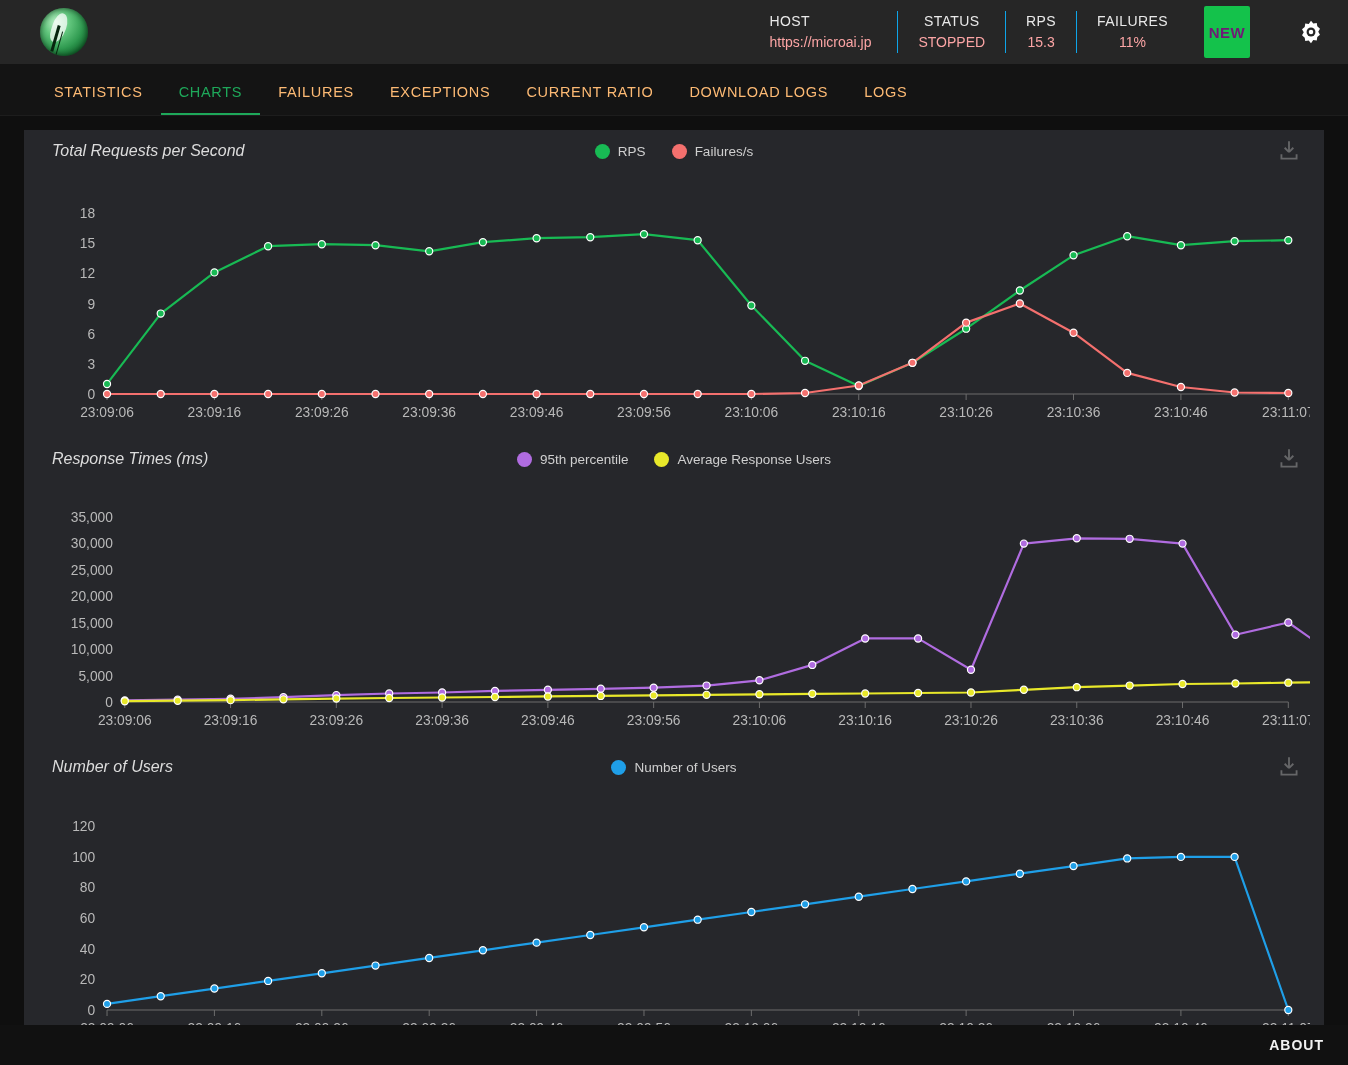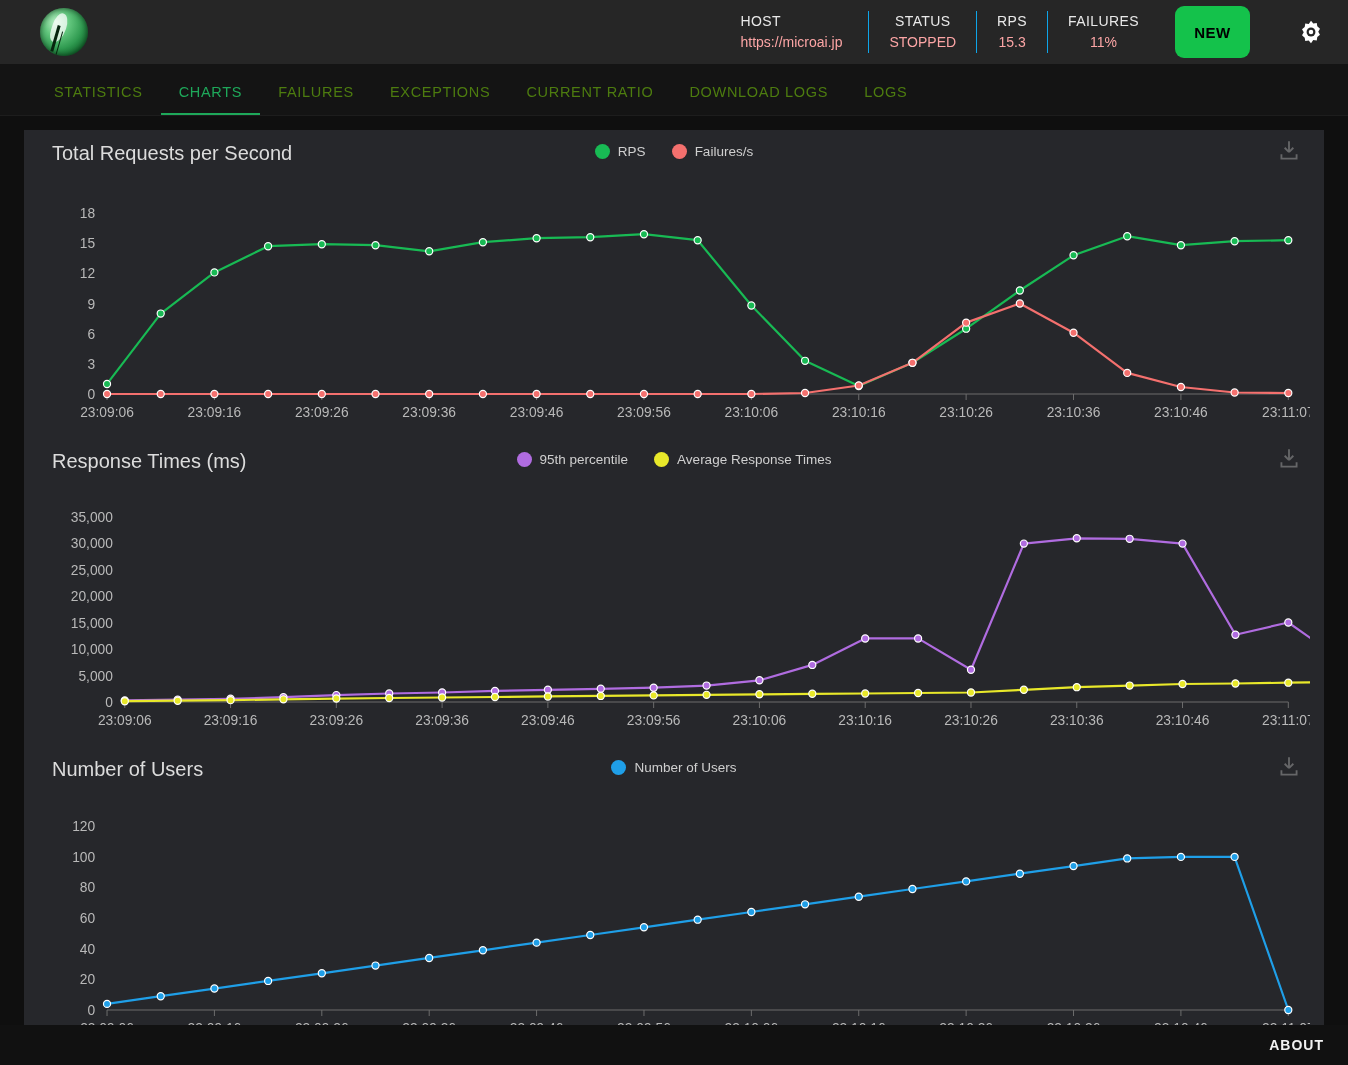--- a/index.html
+++ b/index.html
@@ -39,51 +39,51 @@
   .stat {
     padding: 0 20px; text-align: center;
     border-left: 1px solid #0ea5e9;
     line-height: 1.5;
   }
   .stat:first-child { border-left: none; }
   .stat .k { font-size: 14px; color: #e9e9e9; letter-spacing: .4px; }
   .stat .v { font-size: 14px; color: #fca5a5; }
   .stat.host { text-align: left; padding-right: 26px; }
   .new-btn {
-    margin-left: 16px; background: #14c24b; color: #000000;
-    border: none; border-radius: 9px;
-    width: 75px; height: 52px;
+    margin-left: 16px; background: #14c24b; color: #701a75;
+    border: none; border-radius: 2px;
+    width: 46px; height: 52px;
     font-size: 15px; font-weight: bold; letter-spacing: .5px;
     cursor: pointer; font-family: inherit;
   }
   .gear-btn {
     margin-left: 48px; background: none; border: none;
     cursor: pointer; display: flex; align-items: center;
   }
   
   .tabbar {
     height: 52px; background: #141414;
     display: flex; align-items: flex-end; padding-left: 36px;
     border-bottom: 1px solid #1d1d1d;
   }
   .tab {
-    font-size: 14.5px; letter-spacing: .7px; color: #4d7c0f;
+    font-size: 14.5px; letter-spacing: .7px; color: #fdba74;
     padding: 0 18px 13px 18px; cursor: pointer;
     border-bottom: 2px solid transparent; background: none; border-left: none;
     border-right: none; border-top: none; font-family: inherit;
   }
   .tab.active { color: #1ea85a; border-bottom-color: #1ea85a; }
   
   .content { padding: 14px 24px 0 24px; }
   .panel { background: #26272b; padding: 0; }
   .chart-block { position: relative; padding: 0 14px 10px 14px; }
   .chart-head { position: relative; height: 58px; }
   .chart-title {
     position: absolute; left: 14px; top: 12px;
-    font-size: 20px; color: #dcdcdc; font-weight: normal;
+    font-size: 16px; color: #dcdcdc; font-weight: normal; font-style: italic;
   }
   .legend {
     position: absolute; left: 0; right: 0; top: 14px;
     display: flex; justify-content: center; gap: 26px; align-items: center;
   }
   .legend-item { display: flex; align-items: center; gap: 8px; }
   .legend-dot { width: 15px; height: 15px; border-radius: 50%; display: block; }
   .legend-label { font-size: 13.5px; color: #cfcfcf; }
   .dl-icon {
     position: absolute; right: 8px; top: 8px;
@@ -258,21 +258,21 @@
     <div class="chart-block">
       <div class="chart-head">
         <div class="chart-title">Response Times (ms)</div>
         <div class="legend">
           <div class="legend-item">
             <span class="legend-dot" style="background:#b06ce0"></span>
             <span class="legend-label">95th percentile</span>
           </div>
           <div class="legend-item">
             <span class="legend-dot" style="background:#e8e82a"></span>
-            <span class="legend-label">Average Response Times</span>
+            <span class="legend-label">Average Response Users</span>
           </div>
         </div>
         <svg class="dl-icon" viewBox="0 0 24 24">
           <path d="M12 3v10m0 0l-4-4m4 4l4-4" stroke="#9a9a9a" stroke-width="1.7" fill="none"></path>
           <path d="M5 15v4h14v-4" stroke="#9a9a9a" stroke-width="1.7" fill="none"></path>
         </svg>
       </div>
       <div class="plot">
         <svg id="svg-1" viewBox="0 0 1290 240" preserveAspectRatio="none" height="240">
             <text x="76" y="211" fill="#b9b9b9" font-size="14" text-anchor="end">0</text>

